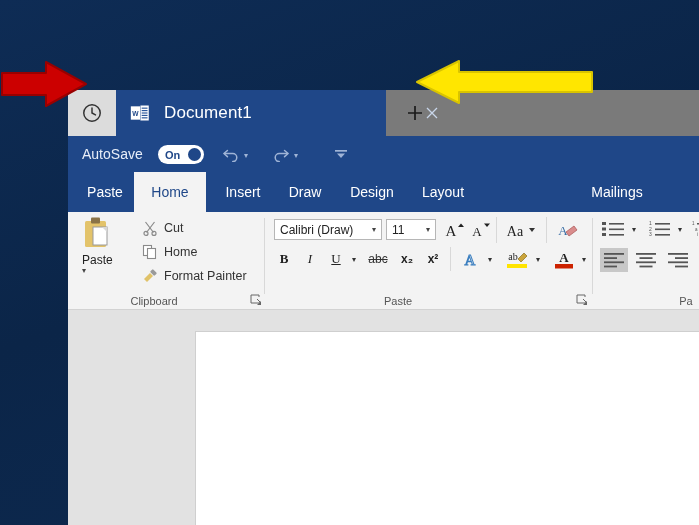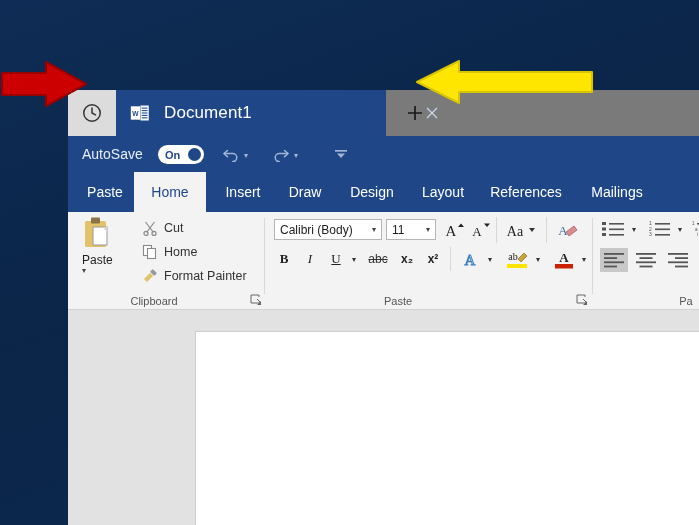--- a/index.html
+++ b/index.html
@@ -296,23 +296,20 @@
       </div>
       <div class="rtab" style="left:146px;width:58px;">
         <span>Insert</span>
       </div>
       <div class="rtab" style="left:272px;width:64px;">
         <span>Design</span>
       </div>
       <div class="rtab" style="left:344px;width:62px;">
         <span>Layout</span>
       </div>
-      <div class="rtab" style="left:414px;width:88px;">
-        <span>References</span>
-      </div>
       <div class="rtab" style="left:510px;width:78px;">
         <span>Mailings</span>
       </div>
     </div>
 
     <div class="ribbon">
 
       <div class="paste-btn">
         <svg width="34" height="36" viewBox="0 0 34 36">
           <rect x="3" y="5" width="21" height="26" rx="1.5" fill="#e3c36a"></rect>
@@ -350,21 +347,21 @@
       </div>
 
       <span class="grp-label" style="left:36px;width:100px;">Clipboard</span>
       <svg class="grp-launcher" style="left:182px;" viewBox="0 0 12 12">
         <path d="M1 1 H9 V3 M1 1 V9 H11 M11 9 L7 5" stroke="#666" stroke-width="1" fill="none"></path>
         <path d="M7 11 L11 11 L11 7 Z" fill="#666"></path>
       </svg>
       <div class="grp-divider" style="left:196px;"></div>
 
       <div class="fontbox" style="left:206px;top:7px;width:108px;">
-        <span class="txt">Calibri (Body)</span>
+        <span class="txt">Calibri (Draw)</span>
         <span class="cbcaret">▾</span>
       </div>
       <div class="fontbox" style="left:318px;top:7px;width:50px;">
         <span class="txt">11</span>
         <span class="cbcaret">▾</span>
       </div>
 
       <div class="fbtn" style="left:374px;top:6px;width:24px;height:23px;">
         <svg width="22" height="20" viewBox="0 0 22 20">
           <text x="8" y="16" font-family="Liberation Serif, serif" font-size="15" fill="#222" text-anchor="middle">A</text>

